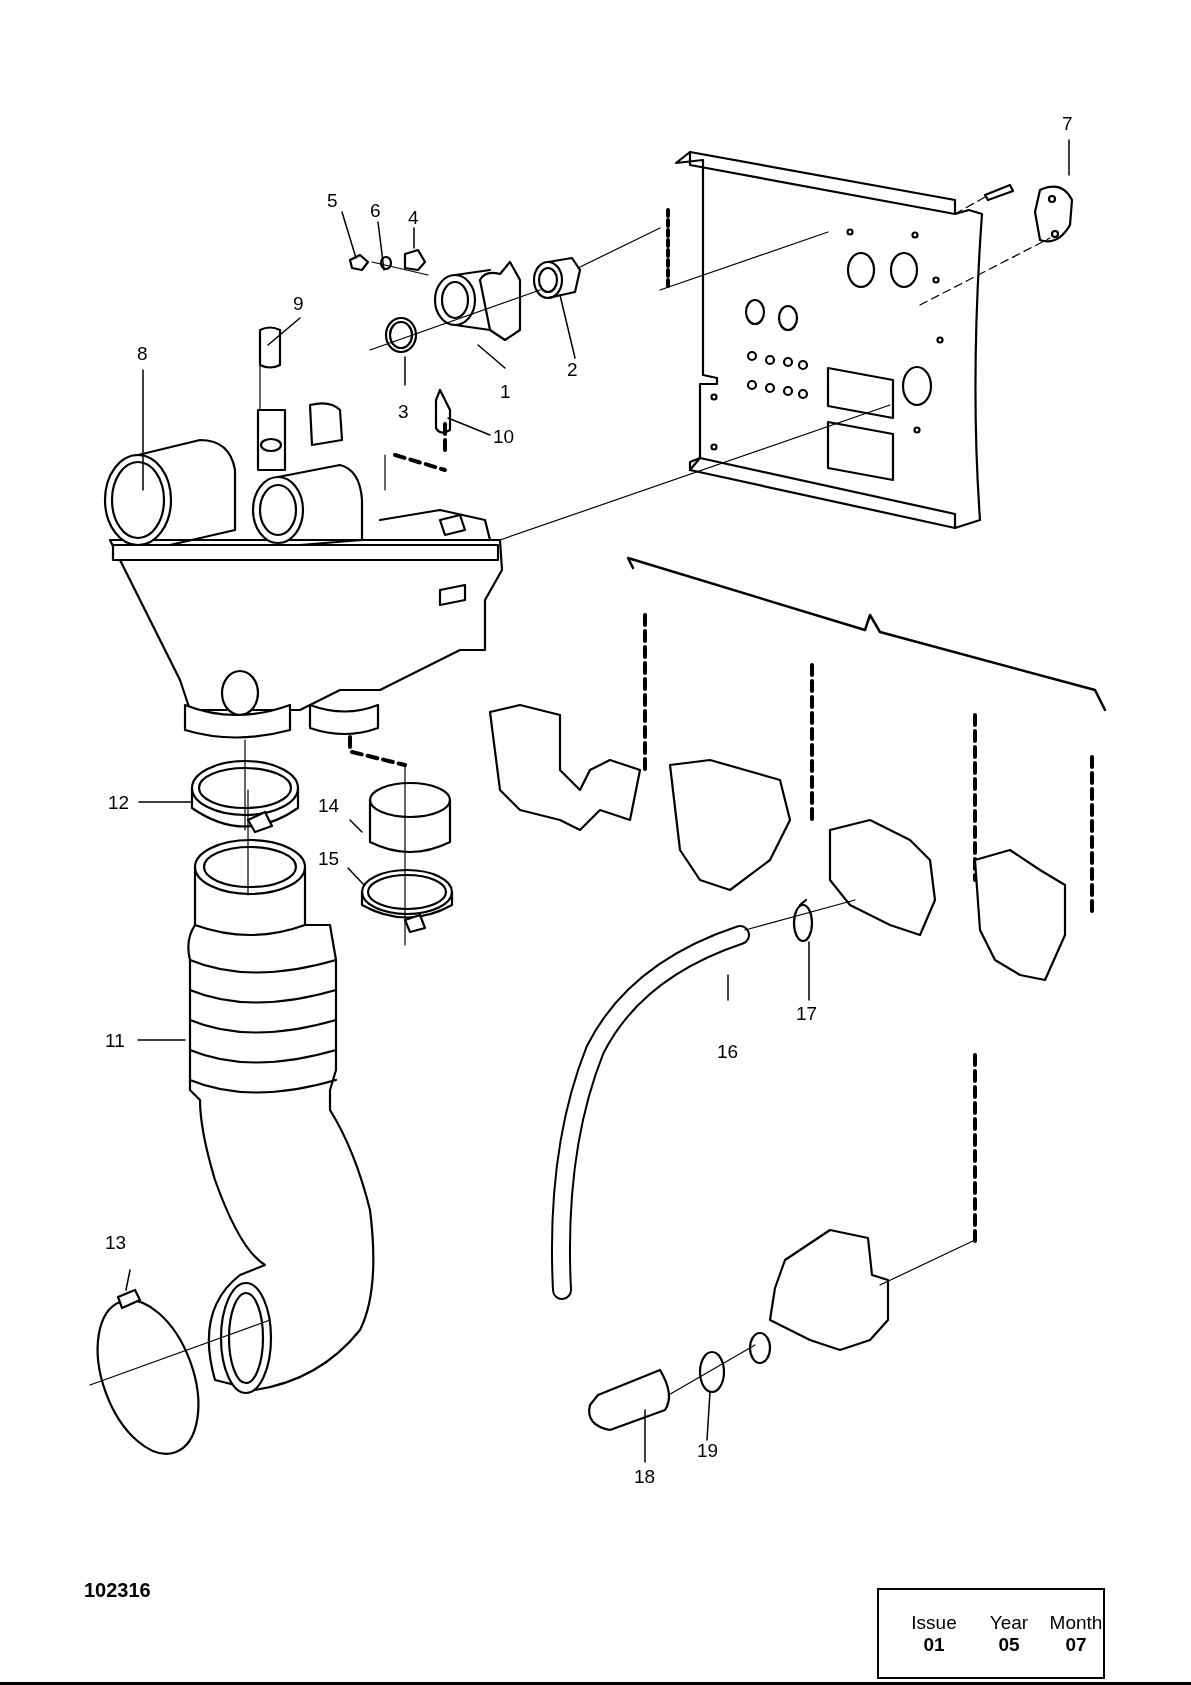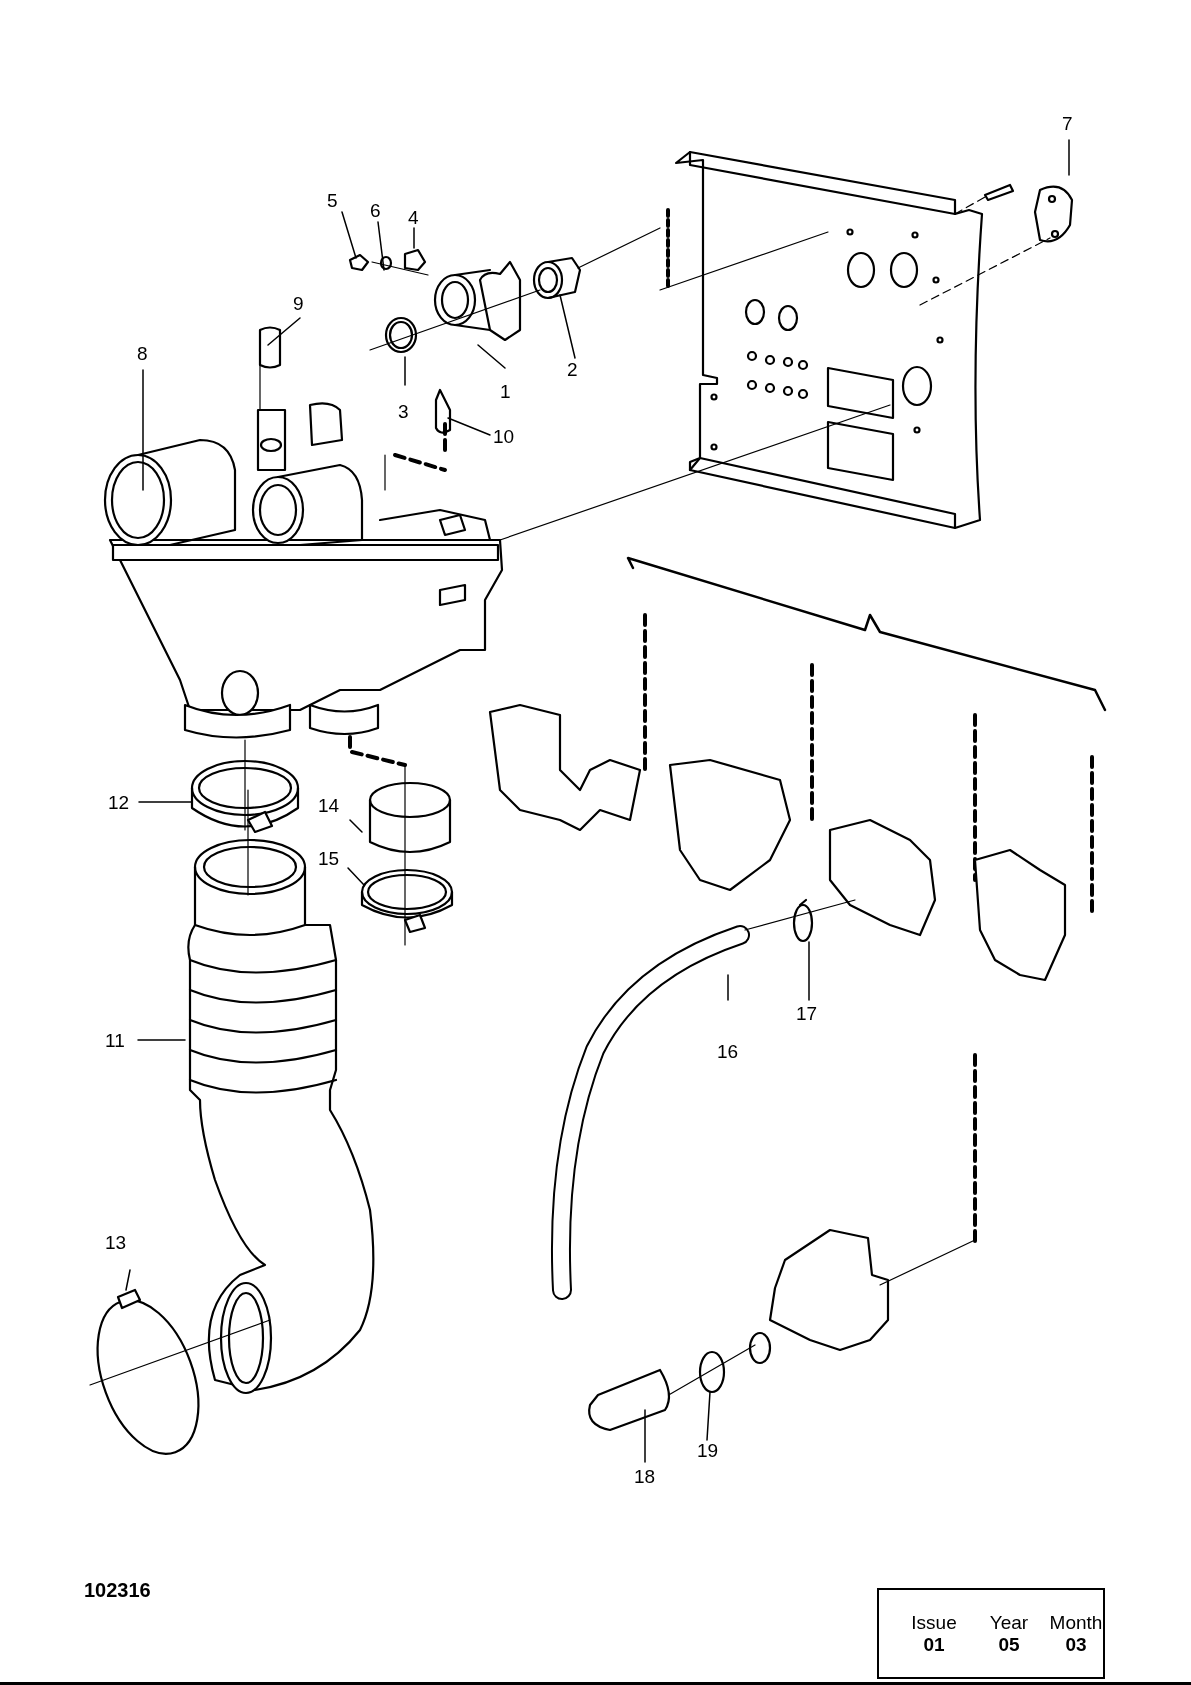--- a/index.html
+++ b/index.html
@@ -230,19 +230,19 @@
   </g>
 </svg>
 
 <div class="info-box">
   <div class="info-grid">
     <div class="info-head">Issue</div>
     <div class="info-head">Year</div>
     <div class="info-head">Month</div>
     <div class="info-val">01</div>
     <div class="info-val">05</div>
-    <div class="info-val">03</div>
+    <div class="info-val">07</div>
   </div>
 </div>
 
 <div class="drawing-number">102316</div>
 
 <div class="page-rule"></div>
 
 </body></html>

